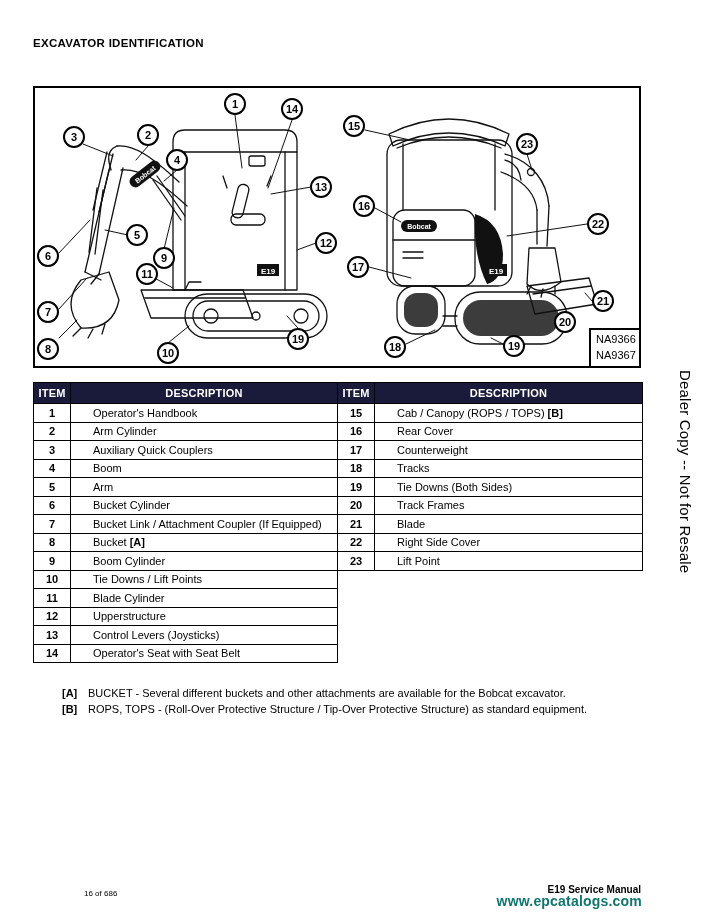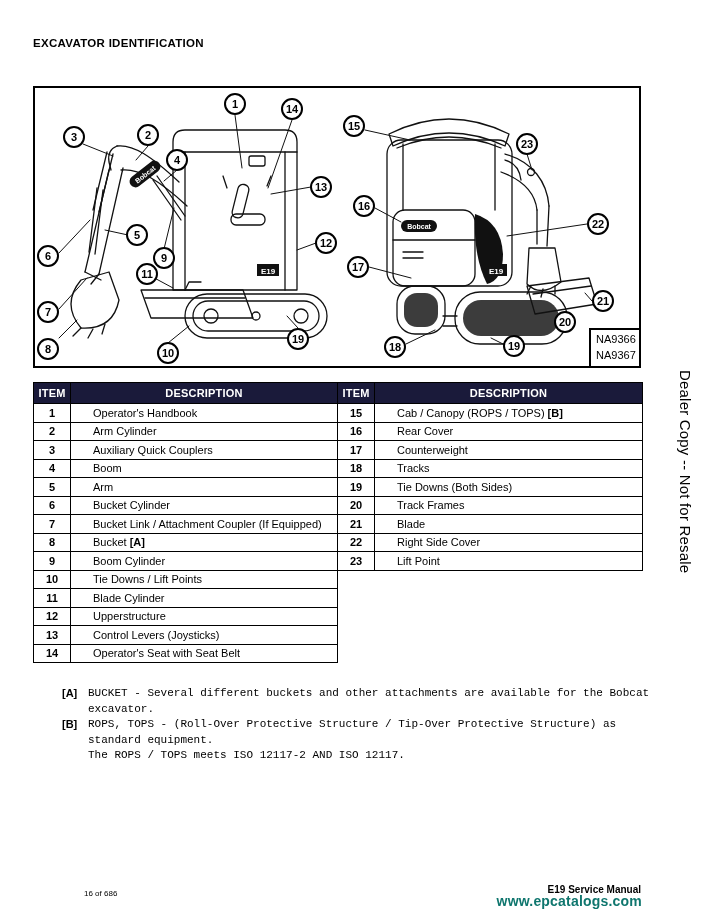--- a/index.html
+++ b/index.html
@@ -46,21 +46,21 @@
     border: 1px solid #000; height: 21px; font-weight: bold; letter-spacing: .2px;
   }
   td { border: 1px solid #000; height: 18.5px; font-size: 11px; padding: 0; background: #fff; }
   td.item { text-align: center; font-weight: bold; }
   td.desc { padding-left: 22px; }
   td.desc b { margin-left: 3px; }
   
   .footnotes { position: absolute; left: 62px; top: 686px; font-size: 11px; line-height: 15.5px; width: 590px; }
   .fn { display: flex; }
   .fn b { flex: 0 0 26px; }
-  .fn span { flex: 1; font-family: Liberation Mono, monospace; }
+  .fn span { flex: 1; }
   
   .footer-sheet { position: absolute; left: 84px; top: 889px; font-size: 8px; }
   .footer-page { position: absolute; left: 297px; top: 928px; width: 80px; text-align: center; font-size: 9px; font-weight: bold; }
   .footer-manual { position: absolute; right: 63px; top: 884px; font-size: 10px; font-weight: bold; }
   .footer-site {
     position: absolute; right: 62px; top: 893px;
     font-size: 14px; font-weight: bold; color: #0f766e;
     text-decoration: none; letter-spacing: .2px;
   }
 </style>
@@ -345,24 +345,20 @@
 
   <div class="footnotes">
     <div class="fn">
         <b>[A]</b>
         <span>BUCKET - Several different buckets and other attachments are available for the Bobcat excavator.</span>
       </div>
     <div class="fn">
         <b>[B]</b>
         <span>ROPS, TOPS - (Roll-Over Protective Structure / Tip-Over Protective Structure) as standard equipment.</span>
       </div>
-    <div class="fn">
-        <b></b>
-        <span>The ROPS / TOPS meets ISO 12117-2 AND ISO 12117.</span>
-      </div>
   </div>
 
   <div class="footer-sheet">16 of 686</div>
   <div class="footer-page">1-14</div>
   <div class="footer-manual">E19 Service Manual</div>
   <a class="footer-site">www.epcatalogs.com</a>
 
 </div>
 
 </body></html>

